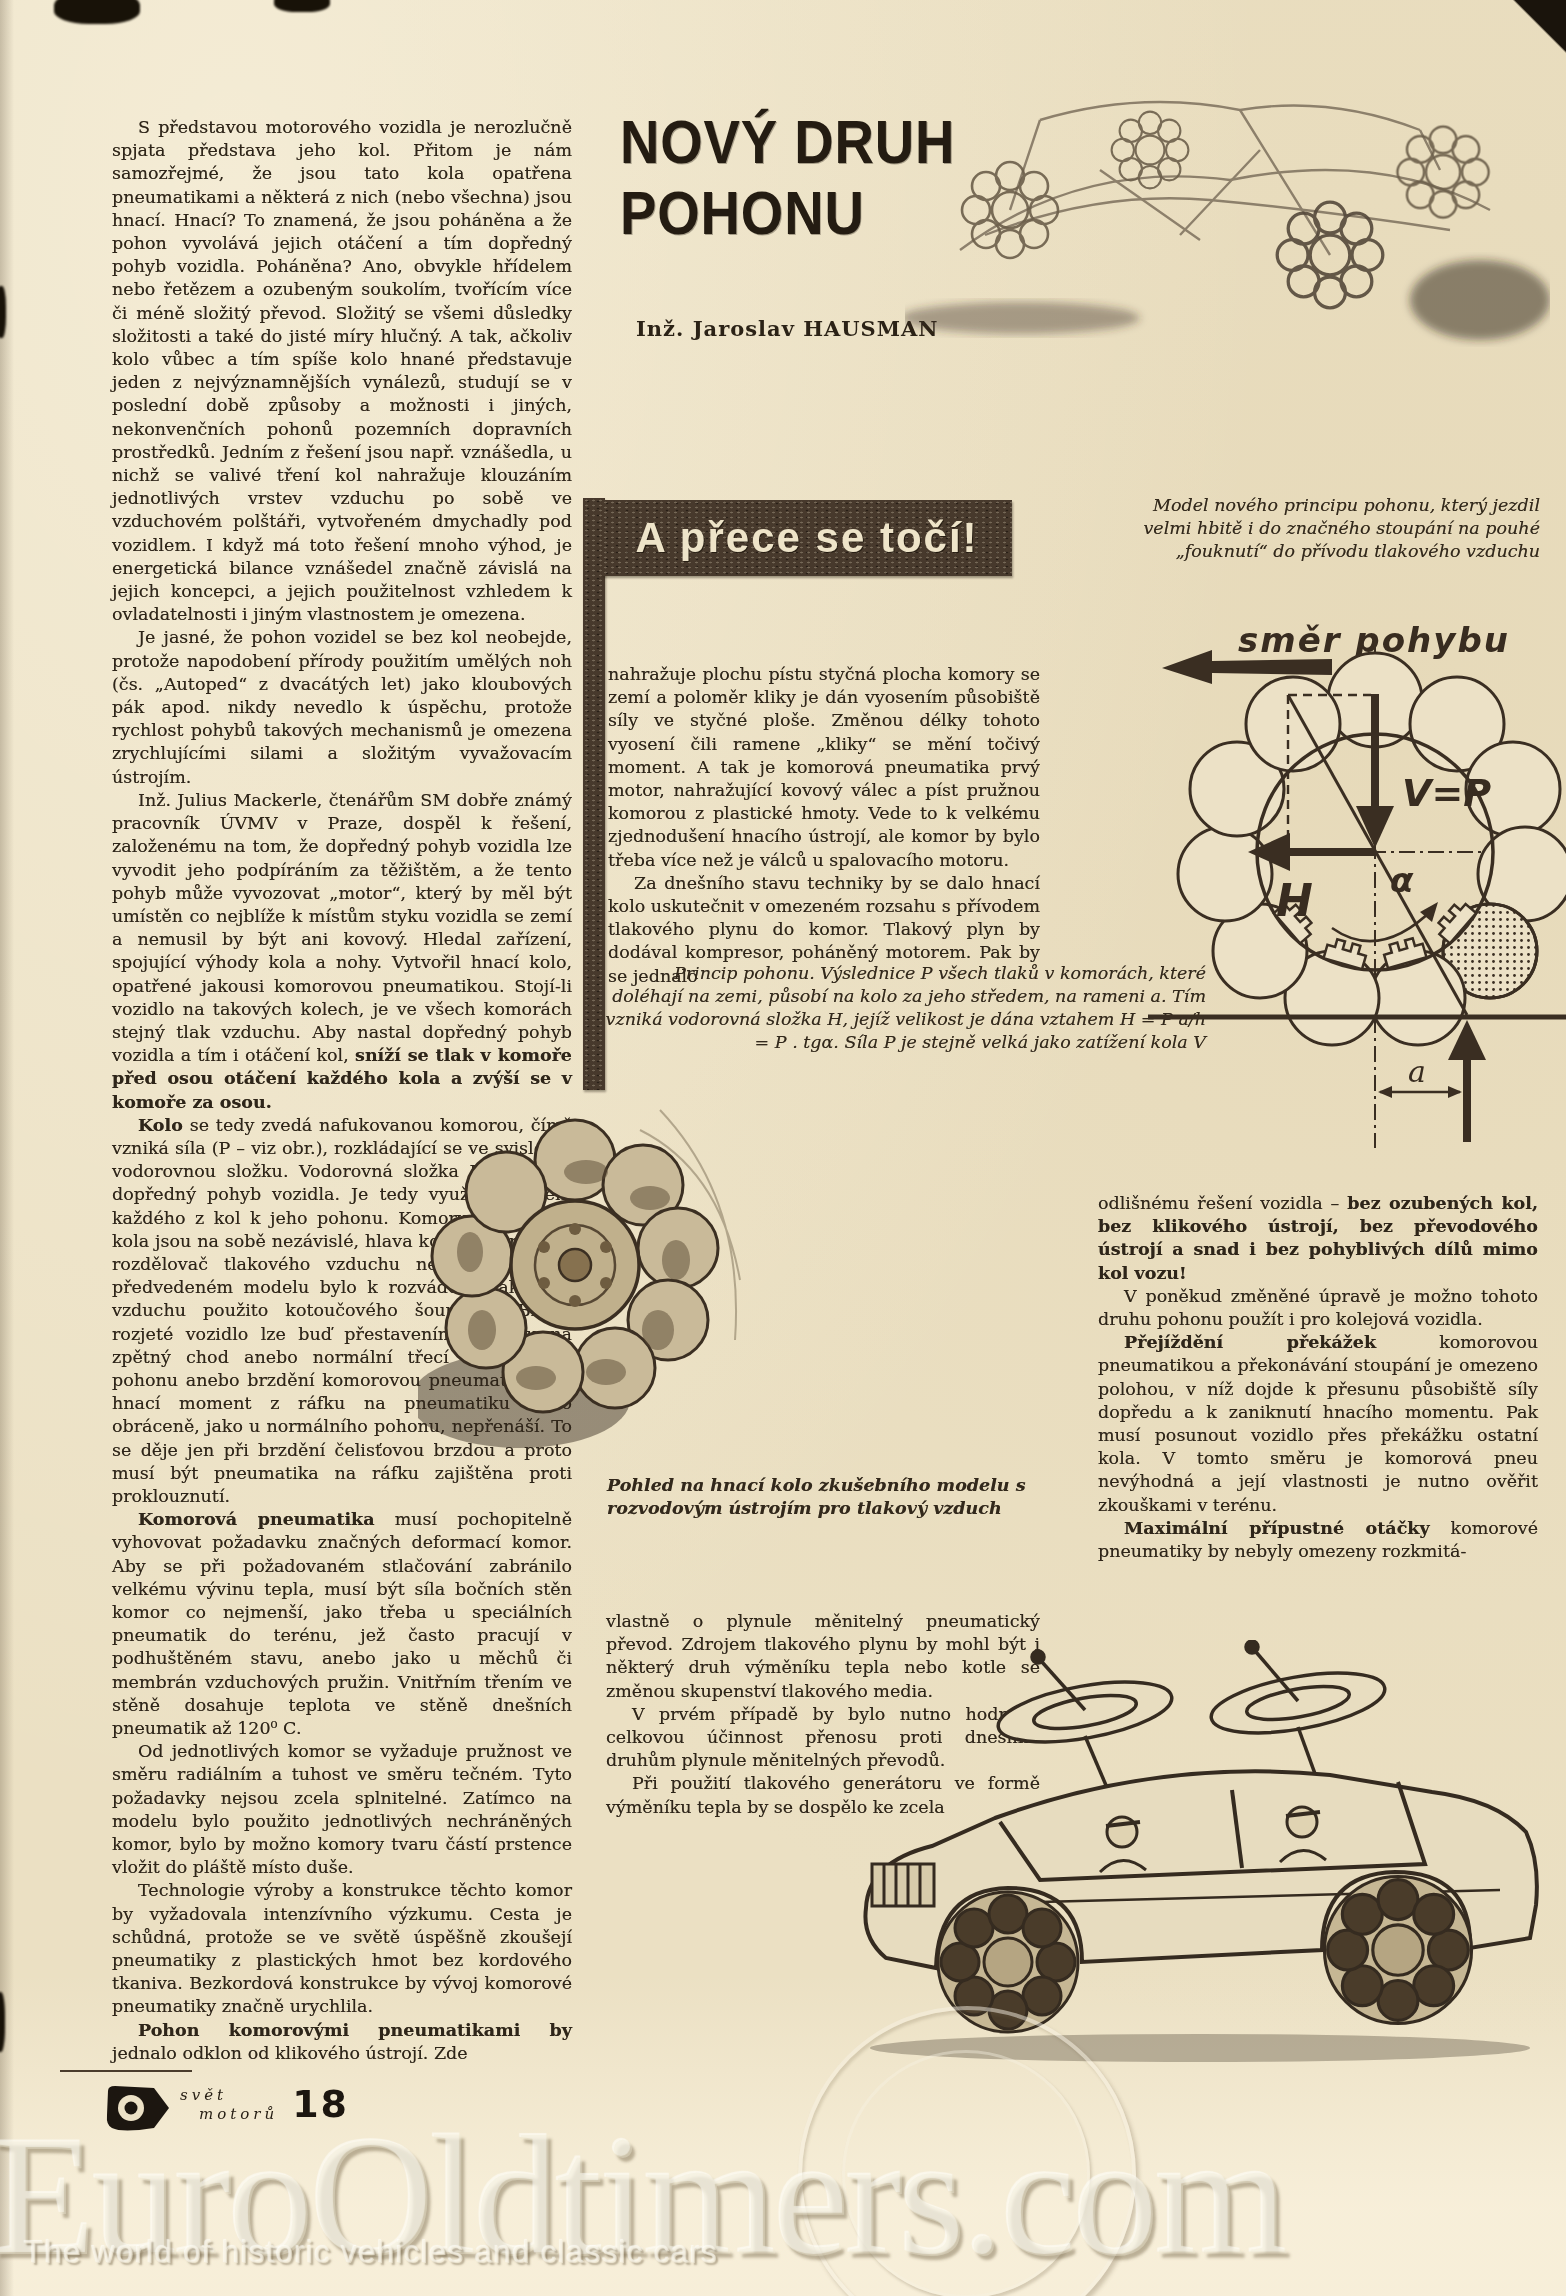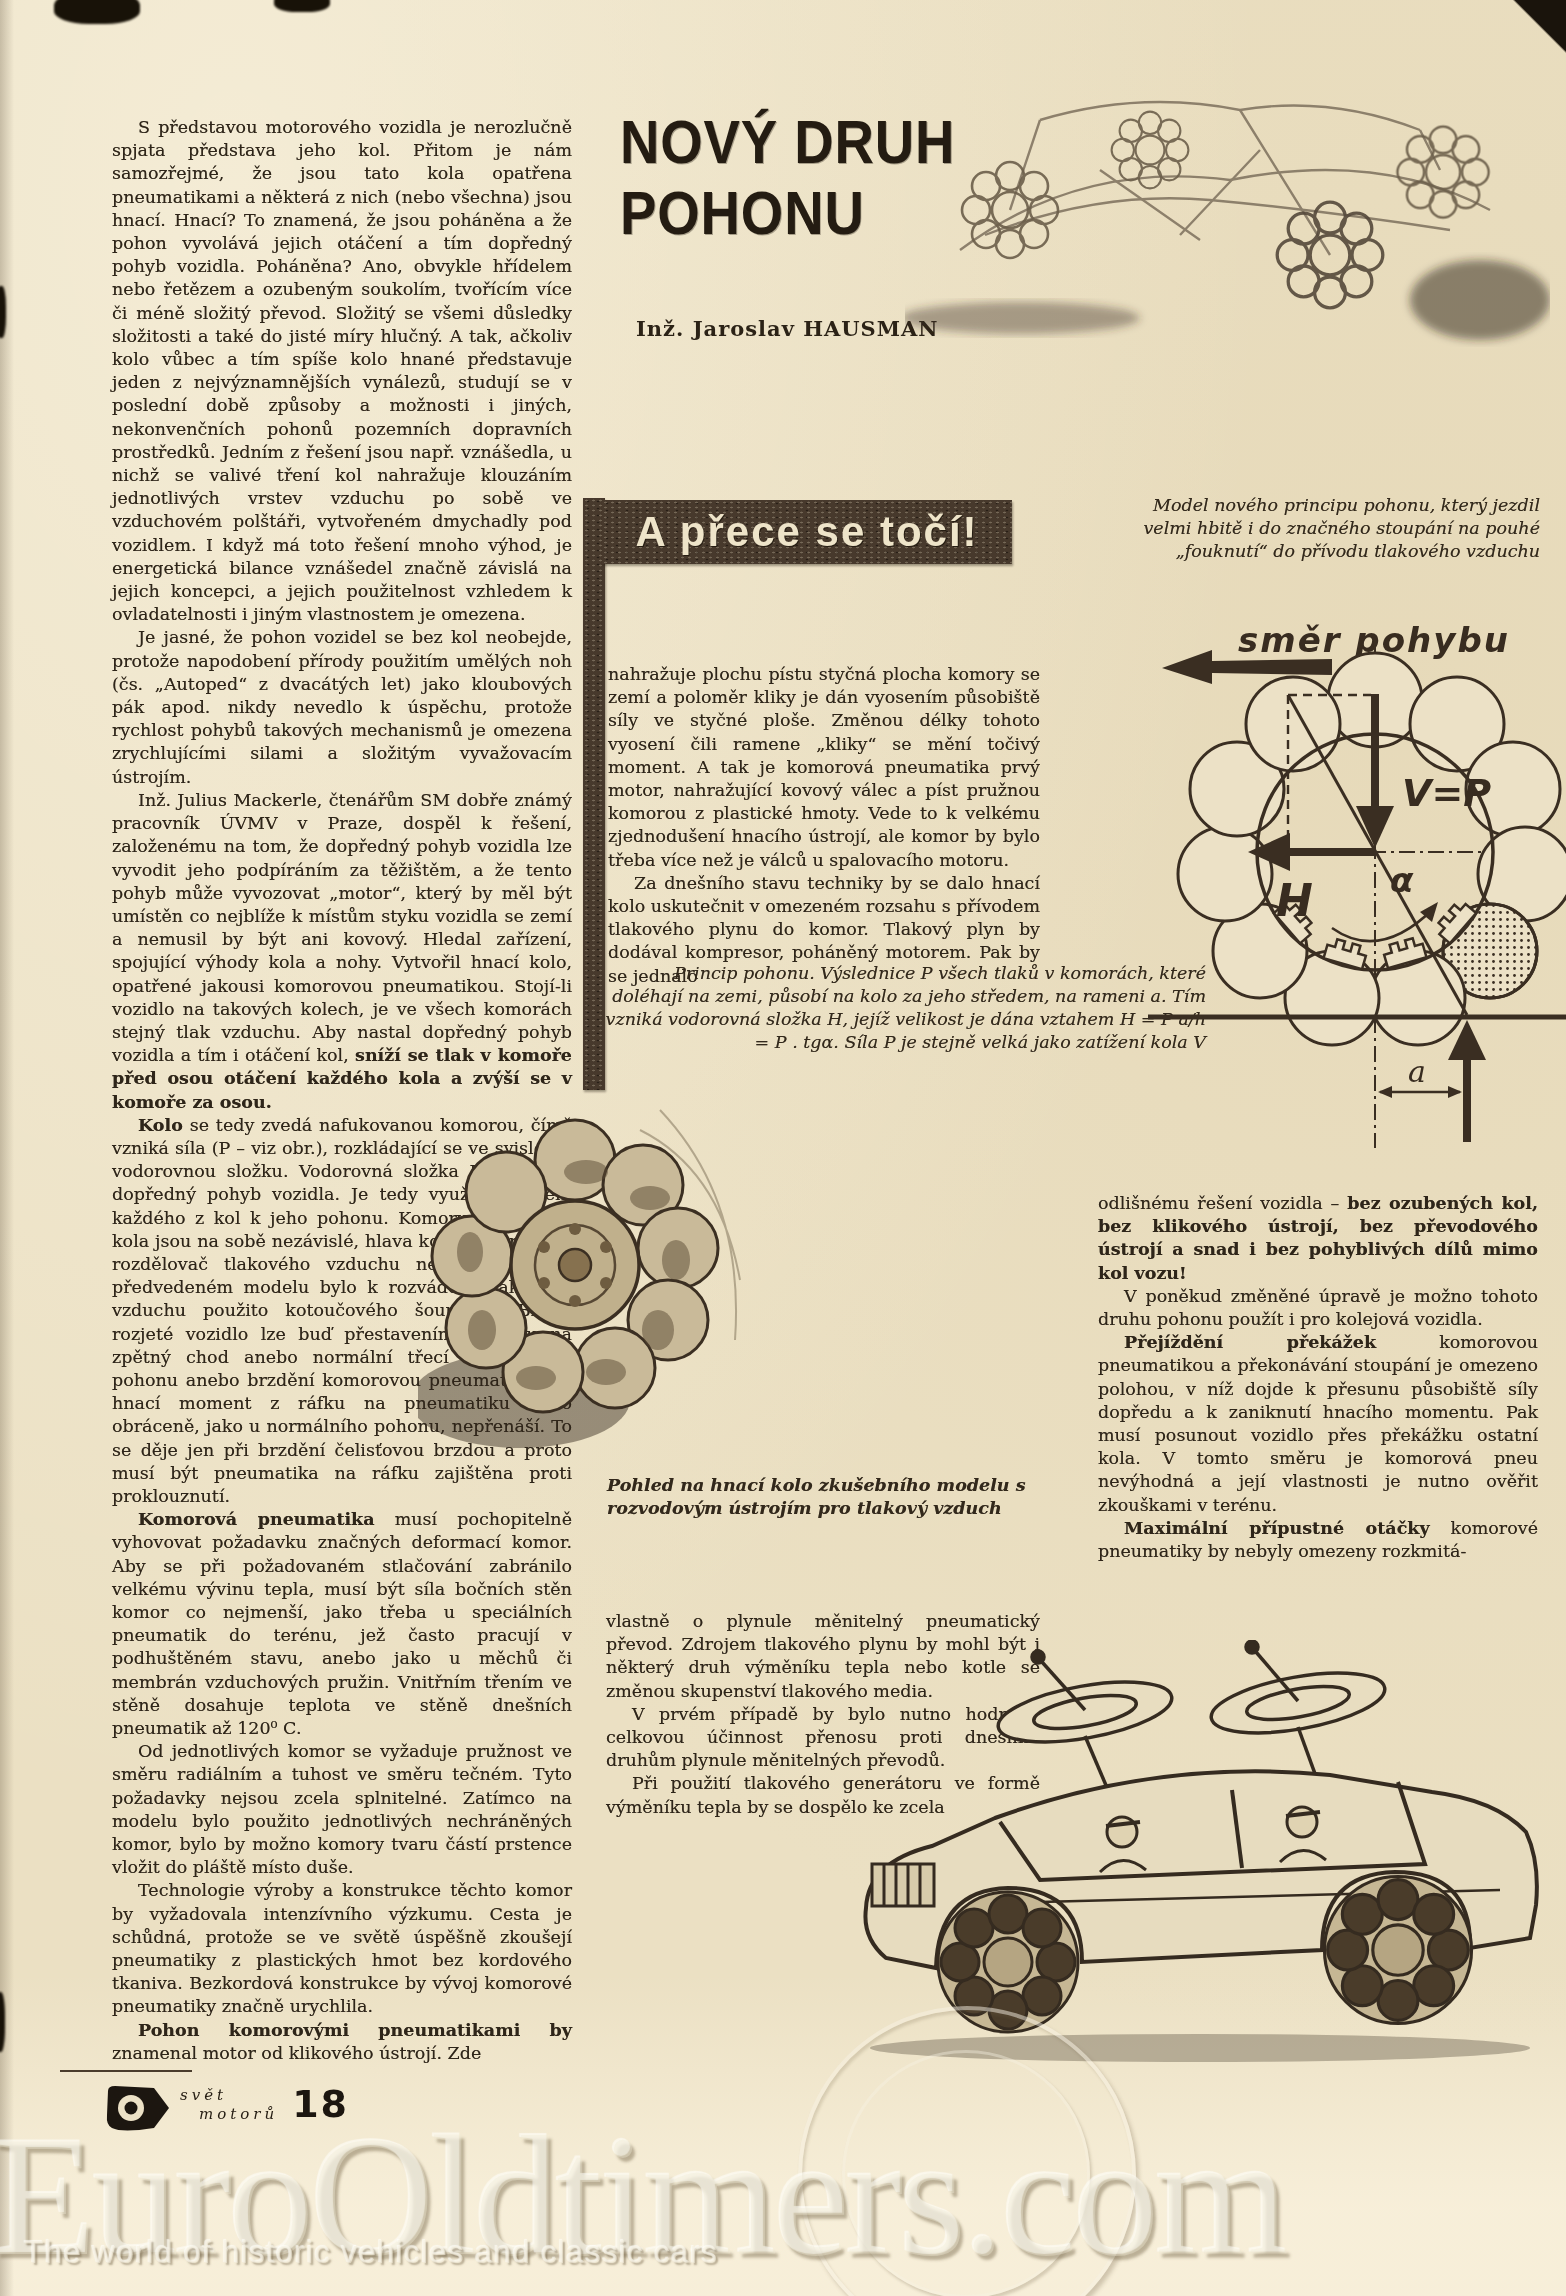--- a/index.html
+++ b/index.html
@@ -16,21 +16,21 @@
        text-shadow:0 0 .4px rgba(46,37,25,.55);margin-top:32px;}
   .col p{margin:0;text-indent:26px;}
   .col p.ni{text-indent:0;}
   
   .headline{position:absolute;left:620px;top:64px;color:#241c12;font-family:"Liberation Sans",sans-serif;
     font-weight:700;font-size:62px;line-height:71px;letter-spacing:1px;transform:scaleX(.88);
     transform-origin:left top;text-shadow:1px 1px 0 rgba(36,28,18,.35);}
   .author{position:absolute;left:636px;top:316px;font-weight:bold;font-size:21px;letter-spacing:1px;color:#2b2216;}
   
   .vbar{position:absolute;left:583px;top:498px;width:22px;height:592px;}
-  .banner{position:absolute;left:602px;top:500px;width:410px;height:64px;display:flex;align-items:center;justify-content:center;}
+  .banner{position:absolute;left:602px;top:500px;width:410px;height:76px;display:flex;align-items:center;justify-content:center;}
   .speck{background-color:#47392c;background-image:
       radial-gradient(rgba(236,225,196,.28) 1px, transparent 1.6px),
       radial-gradient(rgba(10,6,2,.5) 1px, transparent 1.6px);
       background-size:7px 5px,10px 7px;box-shadow:1px 2px 2px rgba(40,30,18,.4);}
   .banner span{font-family:"Liberation Sans",sans-serif;font-weight:700;font-size:42px;color:#eee4c9;
       letter-spacing:2px;text-shadow:1px 1px 0 rgba(30,22,12,.8);}
   
   .cap{position:absolute;font-style:italic;font-size:17.5px;line-height:23px;color:#32281b;
        text-shadow:0 0 .4px rgba(46,37,25,.5);}
   .cap-model{left:1143px;top:494px;width:397px;text-align:right;}
@@ -77,21 +77,21 @@
   <div class="author">Inž. Jaroslav HAUSMAN</div>
 
   <div class="col" style="left:112px;top:84px;width:460px;">
     <p><span>S představou motorového vozidla je nerozlučně spjata představa jeho kol. Přitom je nám samozřejmé, že jsou tato kola opatřena pneumatikami a některá z nich (nebo všechna) jsou hnací. Hnací? To znamená, že jsou poháněna a že pohon vyvolává jejich otáčení a tím dopředný pohyb vozidla. Poháněna? Ano, obvykle hřídelem nebo řetězem a ozubeným soukolím, tvořícím více či méně složitý převod. Složitý se všemi důsledky složitosti a také do jisté míry hlučný. A tak, ačkoliv kolo vůbec a tím spíše kolo hnané představuje jeden z nejvýznamnějších vynálezů, studují se v poslední době způsoby a možnosti i jiných, nekonvenčních pohonů pozemních dopravních prostředků. Jedním z řešení jsou např. vznášedla, u nichž se valivé tření kol nahražuje klouzáním jednotlivých vrstev vzduchu po sobě ve vzduchovém polštáři, vytvořeném dmychadly pod vozidlem. I když má toto řešení mnoho výhod, je energetická bilance vznášedel značně závislá na jejich koncepci, a jejich použitelnost vzhledem k ovladatelnosti i jiným vlastnostem je omezena.</span><b></b><span></span></p>
     <p><span>Je jasné, že pohon vozidel se bez kol neobejde, protože napodobení přírody použitím umělých noh (čs. „Autoped“ z dvacátých let) jako kloubových pák apod. nikdy nevedlo k úspěchu, protože rychlost pohybů takových mechanismů je omezena zrychlujícími silami a složitým vyvažovacím ústrojím.</span><b></b><span></span></p>
     <p><span>Inž. Julius Mackerle, čtenářům SM dobře známý pracovník ÚVMV v Praze, dospěl k řešení, založenému na tom, že dopředný pohyb vozidla lze vyvodit jeho podpíráním za těžištěm, a že tento pohyb může vyvozovat „motor“, který by měl být umístěn co nejblíže k místům styku vozidla se zemí a nemusil by být ani kovový. Hledal zařízení, spojující výhody kola a nohy. Vytvořil hnací kolo, opatřené jakousi komorovou pneumatikou. Stojí-li vozidlo na takových kolech, je ve všech komorách stejný tlak vzduchu. Aby nastal dopředný pohyb vozidla a tím i otáčení kol, </span><b>sníží se tlak v komoře před osou otáčení každého kola a zvýší se v komoře za osou.</b><span></span></p>
     <p><span></span><b>Kolo</b><span> se tedy zvedá nafukovanou komorou, čímž vzniká síla (P – viz obr.), rozkládající se ve svislou a vodorovnou složku. Vodorovná složka H vyvolává dopředný pohyb vozidla. Je tedy využito zatížení každého z kol k jeho pohonu. Komory po obvodu kola jsou na sobě nezávislé, hlava kola tvoří rotační rozdělovač tlakového vzduchu nebo plynu. Na předvedeném modelu bylo k rozvádění tlakového vzduchu použito kotoučového šoupátka. Brzdit rozjeté vozidlo lze buď přestavením rozvodu na zpětný chod anebo normální třecí brzdou. Při pohonu anebo brzdění komorovou pneumatikou se hnací moment z ráfku na pneumatiku nebo obráceně, jako u normálního pohonu, nepřenáší. To se děje jen při brzdění čelisťovou brzdou a proto musí být pneumatika na ráfku zajištěna proti proklouznutí.</span></p>
     <p><span></span><b>Komorová pneumatika</b><span> musí pochopitelně vyhovovat požadavku značných deformací komor. Aby se při požadovaném stlačování zabránilo velkému vývinu tepla, musí být síla bočních stěn komor co nejmenší, jako třeba u speciálních pneumatik do terénu, jež často pracují v podhuštěném stavu, anebo jako u měchů či membrán vzduchových pružin. Vnitřním třením ve stěně dosahuje teplota ve stěně dnešních pneumatik až 120⁰ C.</span></p>
     <p><span>Od jednotlivých komor se vyžaduje pružnost ve směru radiálním a tuhost ve směru tečném. Tyto požadavky nejsou zcela splnitelné. Zatímco na modelu bylo použito jednotlivých nechráněných komor, bylo by možno komory tvaru částí prstence vložit do pláště místo duše.</span><b></b><span></span></p>
     <p><span>Technologie výroby a konstrukce těchto komor by vyžadovala intenzívního výzkumu. Cesta je schůdná, protože se ve světě úspěšně zkoušejí pneumatiky z plastických hmot bez kordového tkaniva. Bezkordová konstrukce by vývoj komorové pneumatiky značně urychlila.</span><b></b><span></span></p>
-    <p><span></span><b>Pohon komorovými pneumatikami by</b><span> znamenal motor od klikového ústrojí. Zde</span></p>
+    <p><span></span><b>Pohon komorovými pneumatikami by</b><span> jednalo odklon od klikového ústrojí. Zde</span></p>
   </div>
 
   <svg class="abs" style="left:905px;top:42px;" width="645" height="305" viewBox="905 42 645 305">
     <defs>
         <filter id="soft">
           <feGaussianBlur stdDeviation="4"></feGaussianBlur>
         </filter>
       </defs>
     <g stroke="#7d705d" stroke-width="2.4" fill="none" opacity="0.85">
       <path d="M960,250 Q1080,160 1230,180 Q1380,150 1490,210"></path>

